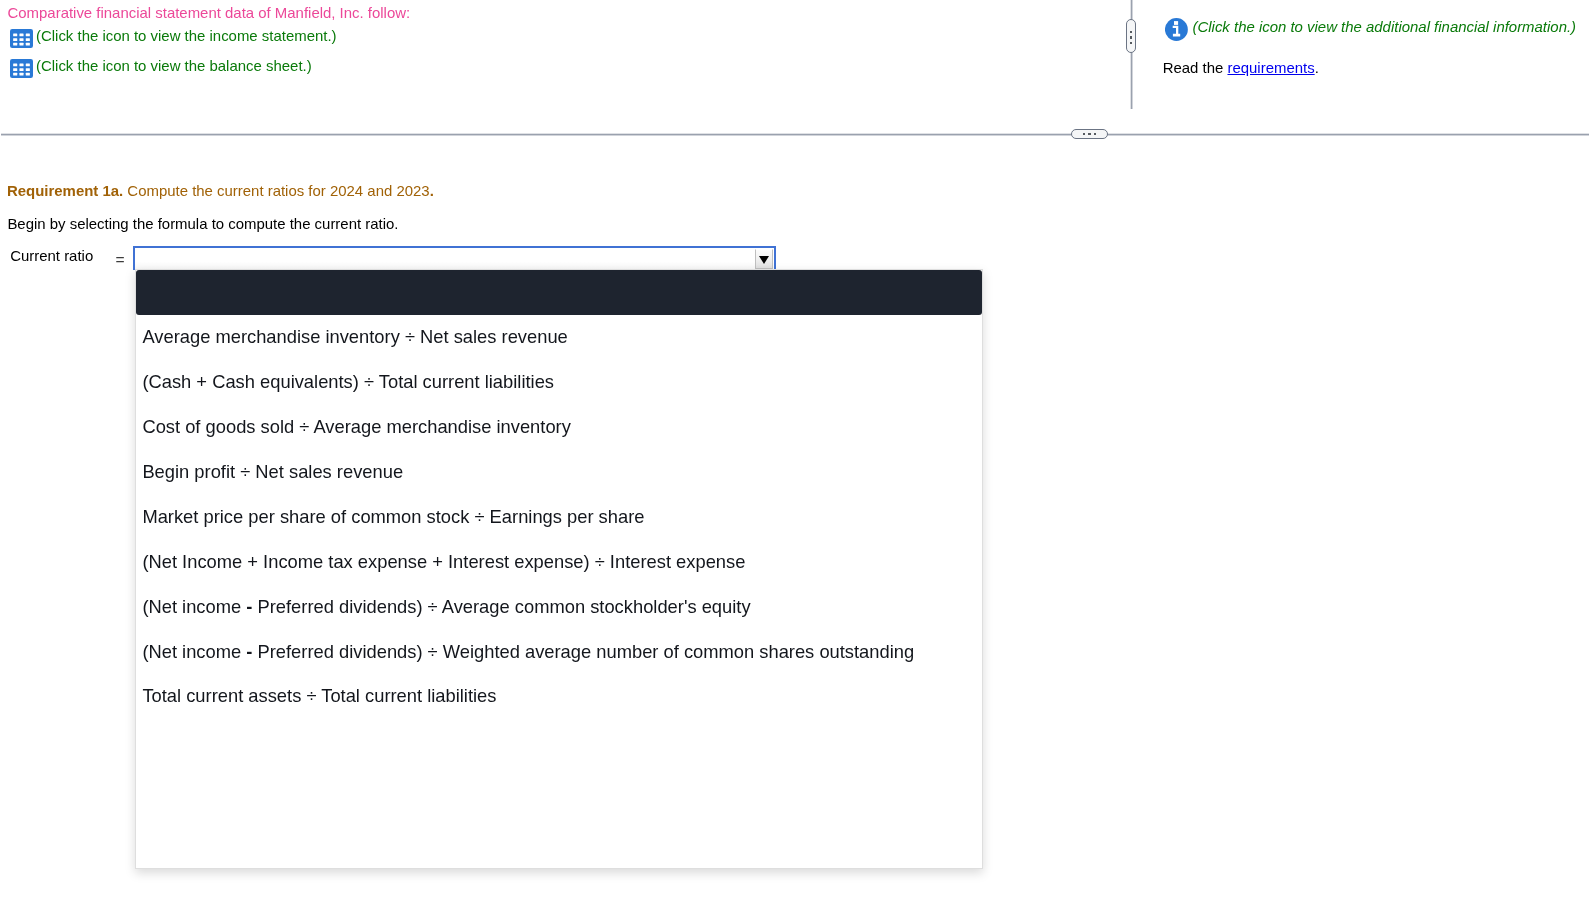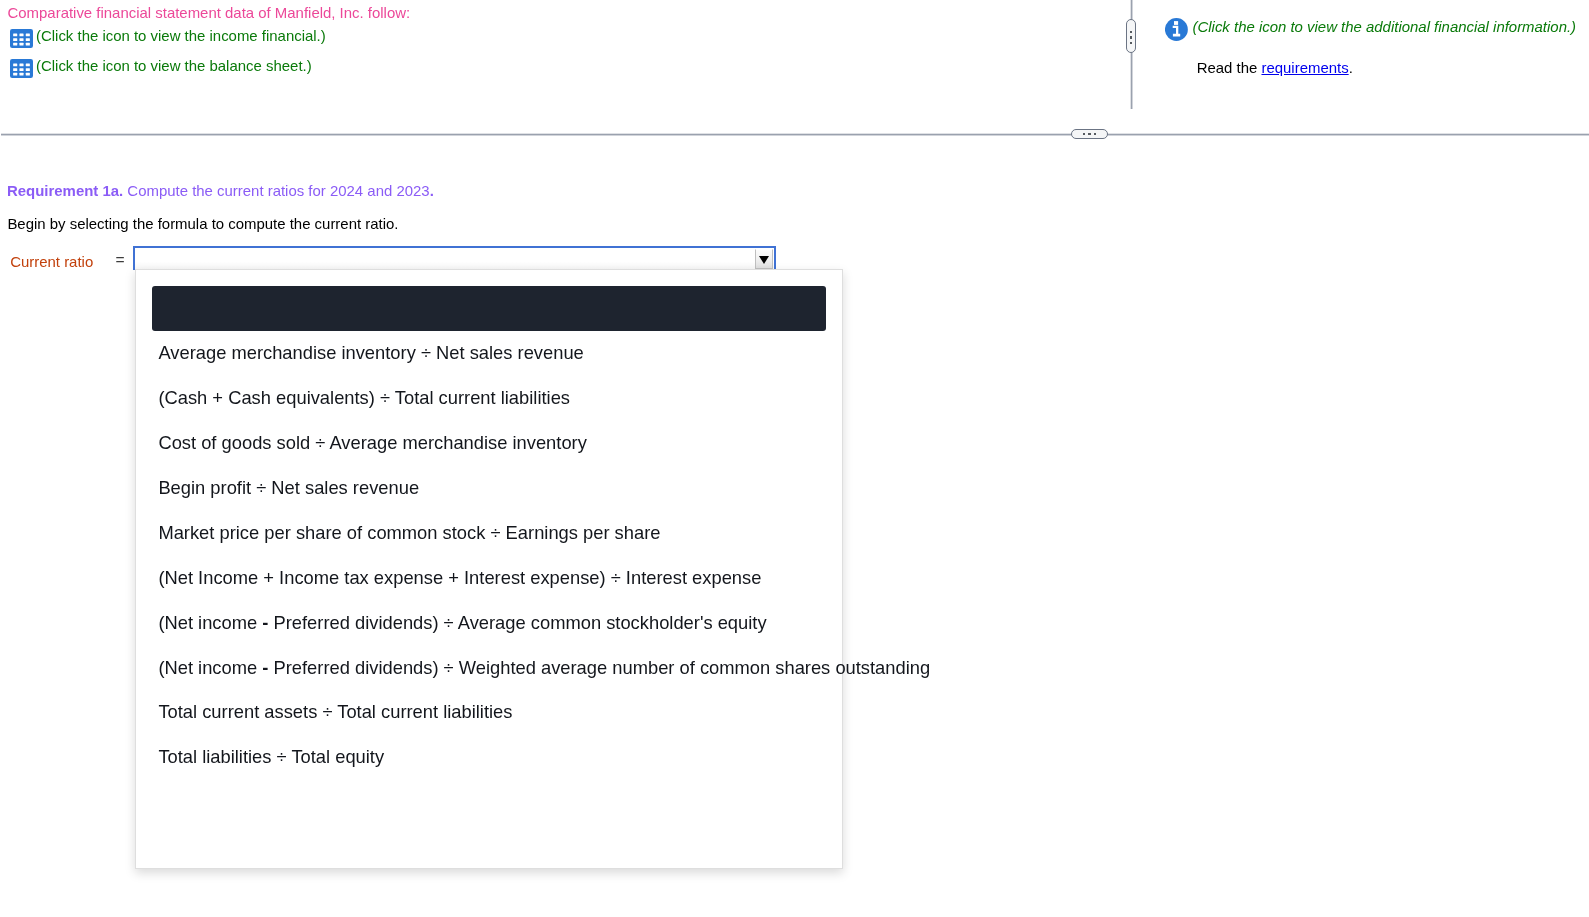--- a/index.html
+++ b/index.html
@@ -80,21 +80,20 @@
   }
   .info-icon { position: absolute; left: 0; top: 0; width: 23px; height: 23px; display: block; filter: blur(0.45px); }
   .info-row .icon-label { left: 27.5px; top: -0.6px; font-style: italic; }
   .read-req {
     position: absolute;
     left: 1162.7px; top: 58.9px;
     font-size: 14.95px;
     line-height: 18px;
     color: #000;
     white-space: nowrap;
-    margin-left: 34px;
   }
   .read-req a { color: #0000ee; text-decoration: underline; }
 
   
   .hdivider {
     position: absolute;
     left: 1px; top: 134px;
     width: 1588px; height: 1px;
     background: #9aa1ae;
   }
@@ -124,38 +123,38 @@
   .hhandle i:nth-child(1) { left: 10.8px; }
   .hhandle i:nth-child(2) { left: 16.2px; }
   .hhandle i:nth-child(3) { left: 21.9px; }
 
   
   .req-line {
     position: absolute;
     left: 7px; top: 181.7px;
     font-size: 14.95px;
     line-height: 18px;
-    color: #8b5cf6;
+    color: #a16207;
     white-space: nowrap;
   }
   .req-line b { font-weight: bold; }
   .begin-line {
     position: absolute;
     left: 7.4px; top: 214.6px;
     font-size: 14.95px;
     line-height: 18px;
     color: #000;
     white-space: nowrap;
   }
   .cr-label {
     position: absolute;
-    left: 10.2px; top: 253px;
-    font-size: 14.95px;
-    line-height: 18px;
-    color: #c2410c;
+    left: 10.2px; top: 247px;
+    font-size: 14.95px;
+    line-height: 18px;
+    color: #000000;
     white-space: nowrap;
   }
   .eq-sign {
     position: absolute;
     left: 115.4px; top: 250.9px;
     font-size: 15.6px;
     line-height: 18px;
     color: #3c3c3c;
   }
 
@@ -184,26 +183,26 @@
     width: 0; height: 0;
     border-left: 5.3px solid transparent;
     border-right: 5.3px solid transparent;
     border-top: 8.2px solid #000;
   }
 
   
   .dropdown {
     position: absolute;
     left: 135.3px; top: 269.4px;
-    width: 708px; height: 599.6px;
+    width: 848px; height: 599.6px;
     background: #fff;
     border: 1px solid #dedede;
     box-shadow: 0 4px 10px rgba(0,0,0,0.15);
     box-sizing: border-box;
-    padding: 16px;
+    padding: 0;
   }
   .opt {
     font-size: 18.33px;
     color: #13161c;
     height: 44.9px;
     line-height: 44.9px;
     padding: 0 6.1px;
     border-radius: 3px;
     white-space: nowrap;
     box-sizing: border-box;
@@ -230,21 +229,21 @@
           <rect x="15.75" y="4.40" width="4.10" height="2.80" rx="0.5"></rect>
           <rect x="3.15" y="9.20" width="4.10" height="2.80" rx="0.5"></rect>
           <rect x="9.45" y="9.20" width="4.10" height="2.80" rx="0.5"></rect>
           <rect x="15.75" y="9.20" width="4.10" height="2.80" rx="0.5"></rect>
           <rect x="3.15" y="13.80" width="4.10" height="2.80" rx="0.5"></rect>
           <rect x="9.45" y="13.80" width="4.10" height="2.80" rx="0.5"></rect>
           <rect x="15.75" y="13.80" width="4.10" height="2.80" rx="0.5"></rect>
         </g>
       </svg>
   </span>
-  <span class="icon-label">(Click the icon to view the income financial.)</span>
+  <span class="icon-label">(Click the icon to view the income statement.)</span>
 </div>
 
 <div class="icon-row r2">
   <span class="grid-icon">
     <svg width="23" height="19" viewBox="0 0 23 19">
         <rect x="0" y="0" width="23" height="19" rx="2.2" fill="#2979d6"></rect>
         <g fill="#ffffff">
           <rect x="3.15" y="4.40" width="4.10" height="2.80" rx="0.5"></rect>
           <rect x="9.45" y="4.40" width="4.10" height="2.80" rx="0.5"></rect>
           <rect x="15.75" y="4.40" width="4.10" height="2.80" rx="0.5"></rect>
@@ -302,14 +301,13 @@
     <div class="opt selected"></div>
     <div class="opt">Average merchandise inventory ÷ Net sales revenue</div>
     <div class="opt">(Cash + Cash equivalents) ÷ Total current liabilities</div>
     <div class="opt">Cost of goods sold ÷ Average merchandise inventory</div>
     <div class="opt">Begin profit ÷ Net sales revenue</div>
     <div class="opt">Market price per share of common stock ÷ Earnings per share</div>
     <div class="opt">(Net Income + Income tax expense + Interest expense) ÷ Interest expense</div>
     <div class="opt">(Net income <span class="minus">-</span> Preferred dividends) ÷ Average common stockholder's equity</div>
     <div class="opt">(Net income <span class="minus">-</span> Preferred dividends) ÷ Weighted average number of common shares outstanding</div>
     <div class="opt">Total current assets ÷ Total current liabilities</div>
-    <div class="opt">Total liabilities ÷ Total equity</div>
   </div>
 
 </body></html>

